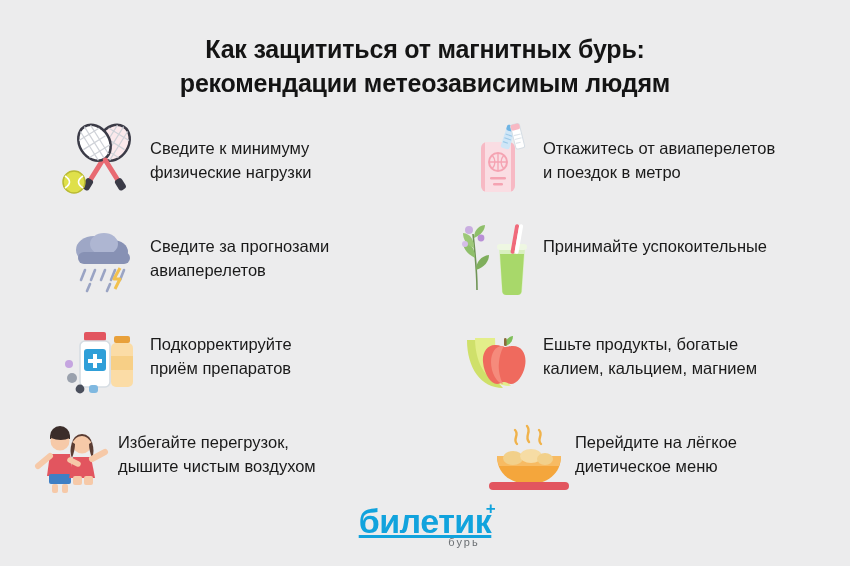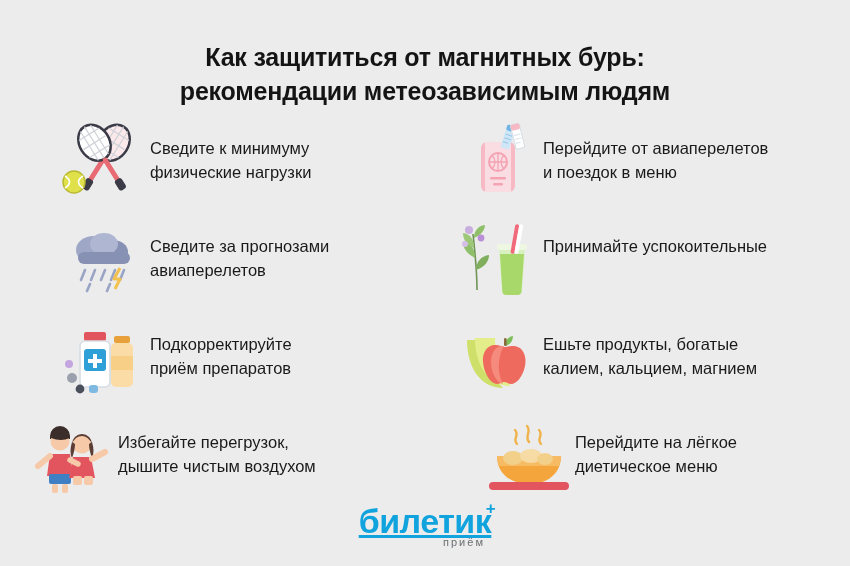--- a/index.html
+++ b/index.html
@@ -17,21 +17,21 @@
   }
   .page {
     width: 850px;
     height: 566px;
     position: relative;
     box-sizing: border-box;
   }
 
   
   .title-block {
-    padding-top: 40px;
+    padding-top: 32px;
     text-align: center;
   }
   .title-line {
     font-size: 25px;
     font-weight: bold;
     letter-spacing: -0.2px;
     line-height: 34px;
     color: #141414;
   }
 
@@ -158,22 +158,22 @@
             <path d="M53 16 h7 M53 20 h7 M53 24 h5" stroke="#9cc9e8" stroke-width="1.1"></path>
           </g>
           <g transform="rotate(-14 66 20)">
             <rect x="63" y="4" width="9" height="25" rx="2" fill="#ffffff" stroke="#d5dde4" stroke-width="1"></rect>
             <rect x="63" y="4" width="9" height="6" rx="2" fill="#f7b9c4"></rect>
             <path d="M64 15 h7 M64 19 h7 M64 23 h5" stroke="#dde4ea" stroke-width="1.1"></path>
           </g>
         </svg>
       </div>
       <div class="tip-text">
-        <span class="l1">Перейдите от авиаперелетов</span>
-        <span class="l2">и поездок в меню</span>
+        <span class="l1">Откажитесь от авиаперелетов</span>
+        <span class="l2">и поездок в метро</span>
       </div>
     </div>
 
     <div class="tip col-left">
       <div class="tip-icon">
         <svg class="art" viewBox="0 0 92 84" xmlns="http://www.w3.org/2000/svg">
           <ellipse cx="36" cy="32" rx="18" ry="14" fill="#9ea7c6"></ellipse>
           <ellipse cx="55" cy="34" rx="15" ry="12" fill="#8791b4"></ellipse>
           <ellipse cx="46" cy="26" rx="14" ry="11" fill="#aeb6d2"></ellipse>
           <rect x="20" y="34" width="52" height="12" rx="6" fill="#8791b4"></rect>
@@ -311,16 +311,16 @@
       </div>
     </div>
 
   </div>
 
   <div class="logo">
     <div class="logo-main">
       <span>билетик</span>
       <span class="logo-plus">+</span>
     </div>
-    <div class="logo-sub">приём</div>
+    <div class="logo-sub">бурь</div>
   </div>
 
 </div>
 
 </body></html>

